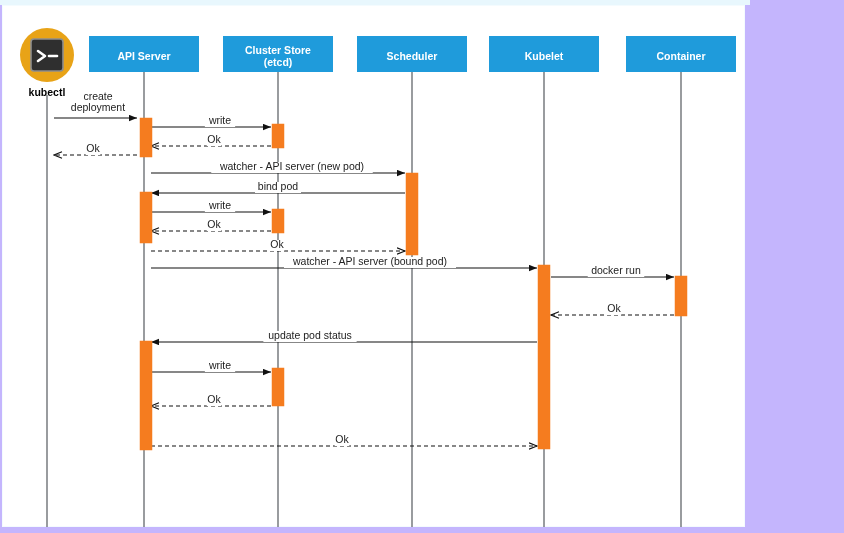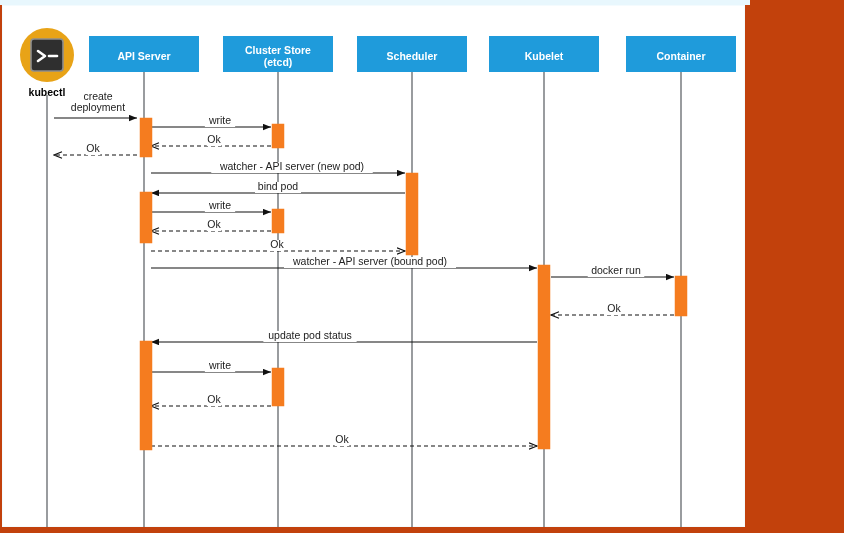--- a/index.html
+++ b/index.html
@@ -13,21 +13,21 @@
     font-family: "Liberation Sans", sans-serif;
     overflow: hidden;
     position: relative;
   }
   #canvas-root {
     position: absolute;
     left: 0;
     top: 0;
     width: 844px;
     height: 533px;
-    background: #c2410c;
+    background: #c4b5fd;
     text-align: right;
   }
   #top-strip {
     position: absolute;
     left: 0; top: 0;
     width: 750px;
     height: 5px;
     background: #e8f7fd;
   }
   #page-frame {

